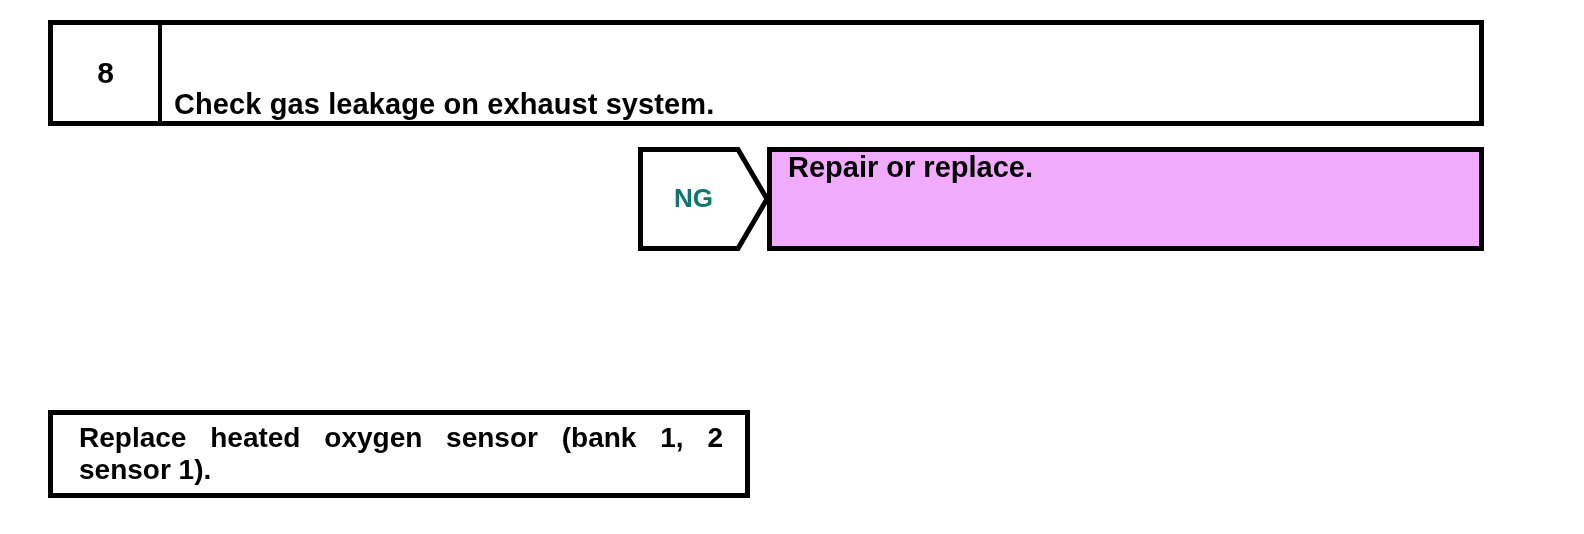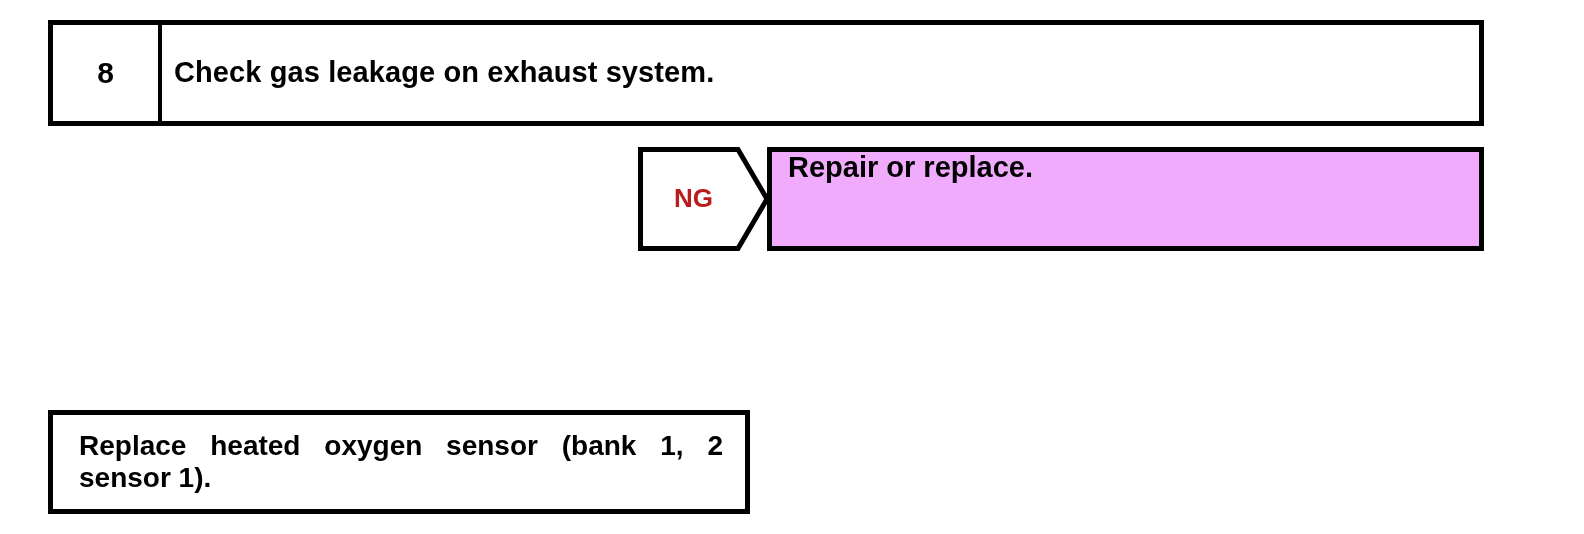--- a/index.html
+++ b/index.html
@@ -43,21 +43,21 @@
   }
   .step-num {
     font-size: 30px;
     font-weight: bold;
     color: #000000;
     line-height: 1;
   }
   .step-text-cell {
     flex: 1 1 auto;
     display: flex;
-    align-items: center;
+    align-items: flex-end;
     padding-left: 12px;
     padding-right: 12px;
     min-width: 0;
   }
   .step-text {
     font-size: 29px;
     font-weight: bold;
     color: #000000;
     line-height: 1.1;
     letter-spacing: 0.1px;
@@ -86,21 +86,21 @@
     color: #000000;
     line-height: 1.1;
   }
 
   
   #action-box {
     position: absolute;
     left: 48px;
     top: 410px;
     width: 702px;
-    height: 104px;
+    height: 88px;
     box-sizing: border-box;
     border: 5px solid #000000;
     background: #ffffff;
     display: flex;
     align-items: center;
     padding-left: 26px;
     padding-right: 22px;
   }
   .action-text {
     font-size: 28px;
@@ -118,21 +118,21 @@
     position: absolute;
   }
   .pentagon svg {
     display: block;
     overflow: visible;
   }
   .pentagon-label {
     position: absolute;
     font-size: 26px;
     font-weight: bold;
-    color: #b91c1c;
+    color: #0f766e;
     line-height: 1;
     white-space: nowrap;
   }
 
   #ng-connector { left: 638px; top: 147px; width: 132px; height: 104px; }
   #ng-connector .pentagon-label { left: 36px; top: 38px; }
 
   #ok-connector { left: 47px; top: 265px; width: 140px; height: 107px; }
   #ok-connector .pentagon-label { left: 48px; top: 30px; }
 </style>

